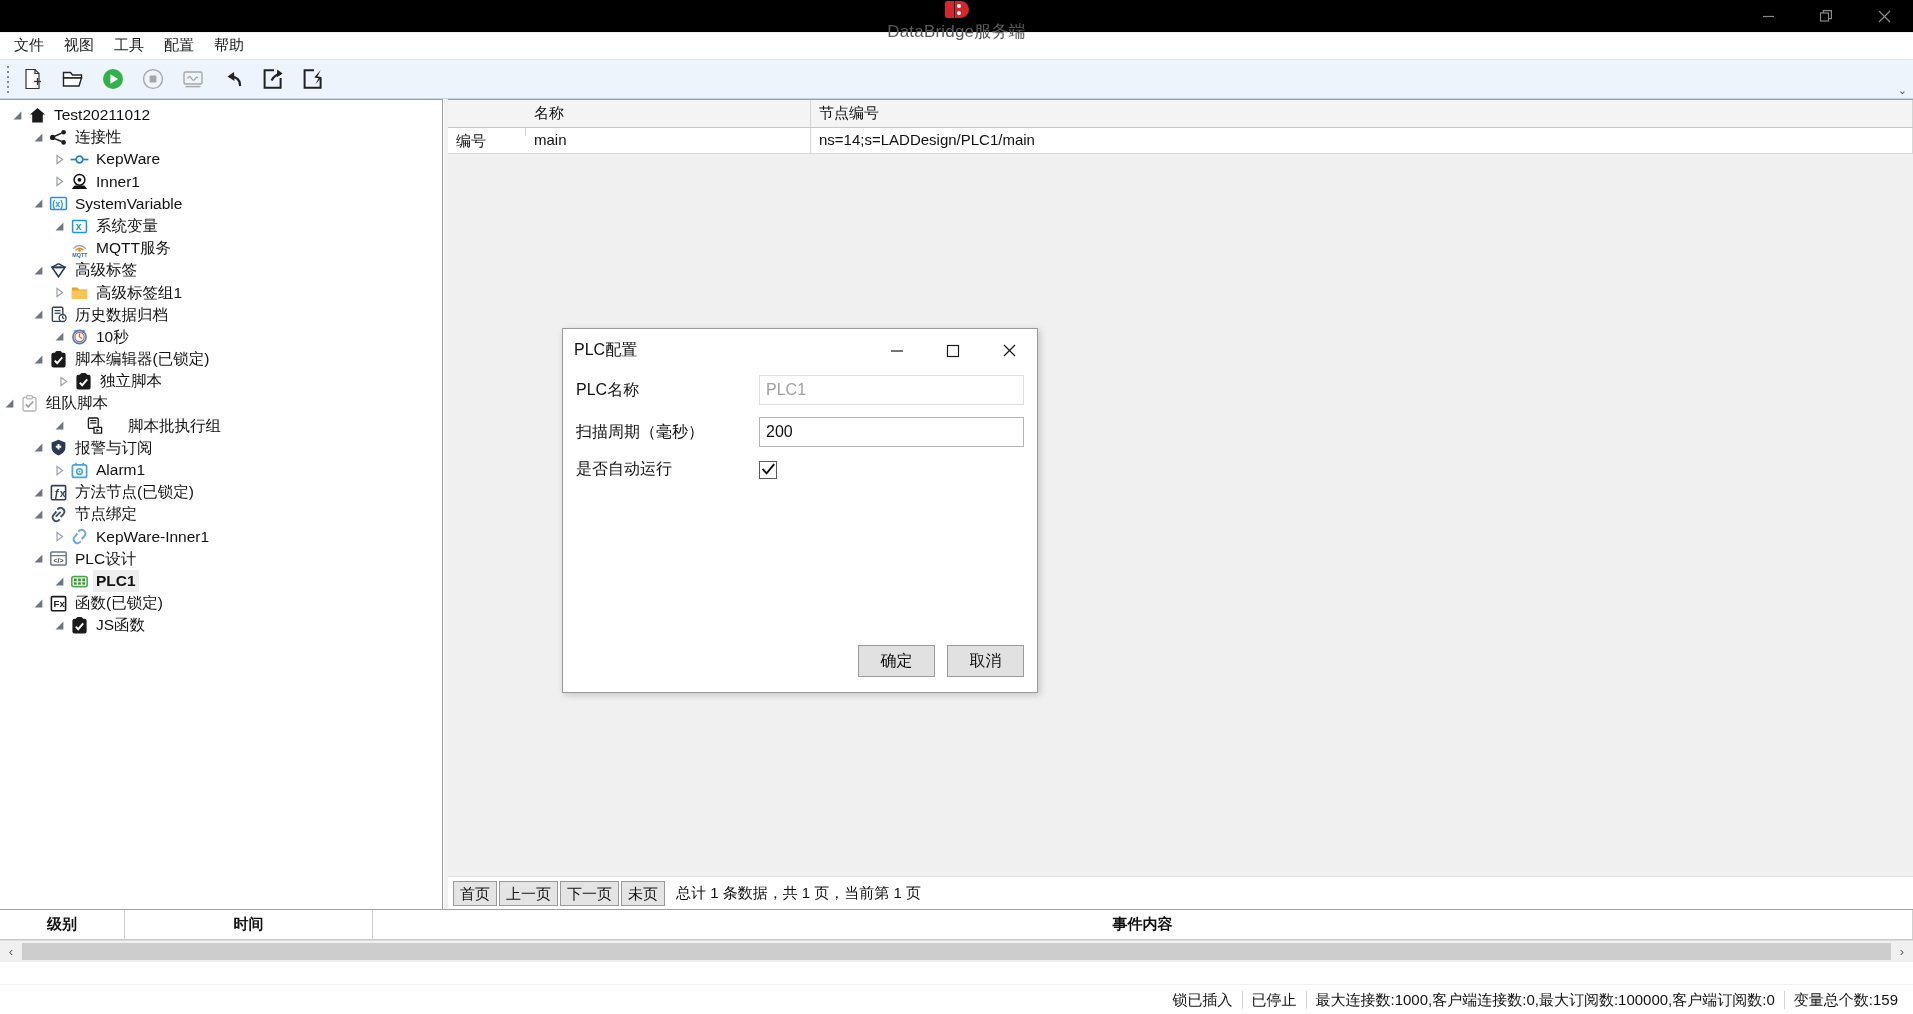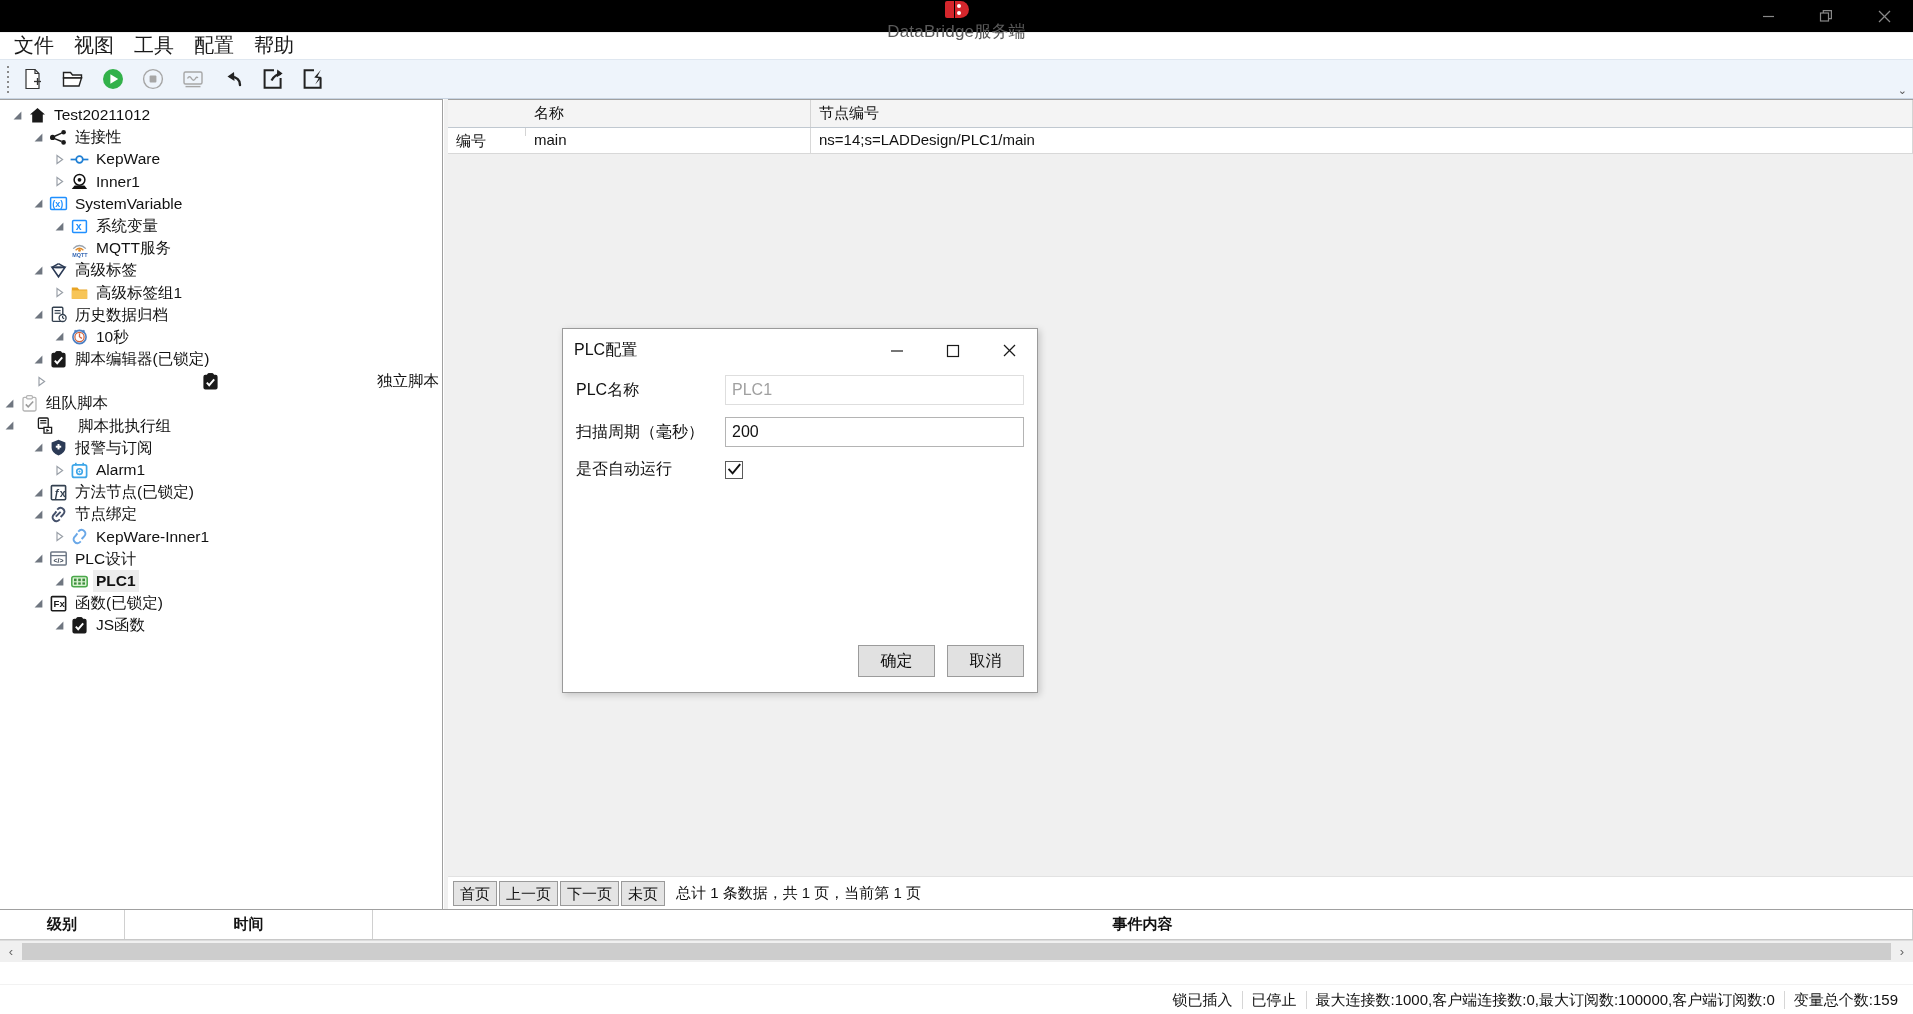--- a/index.html
+++ b/index.html
@@ -60,21 +60,21 @@
   .win-btn svg { display: block; }
 
   
   .menubar {
     height: 26px; min-height: 26px;
     background: #ffffff;
     display: flex; align-items: center;
     padding-left: 4px;
   }
   .menu-item {
-    font-size: 20px; color: #1a1a1a;
+    font-size: 15px; color: #1a1a1a;
     padding: 3px 10px 4px 10px;
     cursor: default;
   }
 
   
   .toolbar {
     height: 40px; min-height: 40px;
     background: #eef4fb;
     border-top: 1px solid #dfe7f0;
     border-bottom: 1px solid #c8d4e2;
@@ -247,21 +247,21 @@
     background: #ffffff;
     position: relative;
   }
   .dlg-title-text { font-size: 16px; color: #111; padding-left: 11px; }
   .dlg-wb { position: absolute; right: 0; top: 0; height: 43px; display: flex; }
   .dlg-wb-btn {
     width: 56px; display: flex; align-items: center; justify-content: center;
     cursor: default;
   }
   .dlg-body { flex: 1 1 auto; padding: 0 13px; position: relative; }
-  .frow { display: flex; align-items: center; margin-bottom: 12px; }
+  .frow { display: flex; align-items: center; margin-bottom: 12px; gap: 34px; }
   .frow.first { margin-top: 3px; }
   .flabel { width: 149px; flex: none; font-size: 16px; color: #111; }
   .finput {
     flex: 1 1 auto; height: 30px;
     border: 1px solid #b4b4b4;
     background: #ffffff;
     font-size: 16px; color: #111;
     padding: 2px 6px;
     outline: none;
     font-family: "Liberation Sans", "DejaVu Sans", sans-serif;
@@ -571,21 +571,21 @@
             </span>
             <span class="ticon">
               <svg width="19" height="19" viewBox="0 0 19 19">
                 <rect x="3" y="3.4" width="13" height="13.6" fill="#1a1a1a" rx="1.4" stroke="#1a1a1a" stroke-width="1.2"></rect>
                 <rect x="6.6" y="1.6" width="5.8" height="3.2" fill="#1a1a1a" rx="1" stroke="#1a1a1a" stroke-width="1"></rect>
                 <path d="M5.8 10.6 L8.2 13.2 L13.2 7.4" fill="none" stroke="#fff" stroke-width="1.9"></path>
               </svg>
             </span>
             <span class="lbl">脚本编辑器(已锁定)</span>
           </div>
-          <div class="tnode" style="padding-left: 32px; justify-content: space-between;">
+          <div class="tnode" style="padding-left: 54px;">
             <span class="twist">
               <svg width="11" height="11" viewBox="0 0 11 11">
                 <path d="M3 1.4 L8.6 5.5 L3 9.6 Z" fill="none" stroke="#9aa0a8" stroke-width="1.2"></path>
               </svg>
             </span>
             <span class="ticon">
               <svg width="19" height="19" viewBox="0 0 19 19">
                 <rect x="3" y="3.4" width="13" height="13.6" fill="#1a1a1a" rx="1.4" stroke="#1a1a1a" stroke-width="1.2"></rect>
                 <rect x="6.6" y="1.6" width="5.8" height="3.2" fill="#1a1a1a" rx="1" stroke="#1a1a1a" stroke-width="1"></rect>
                 <path d="M5.8 10.6 L8.2 13.2 L13.2 7.4" fill="none" stroke="#fff" stroke-width="1.9"></path>
@@ -601,21 +601,21 @@
             </span>
             <span class="ticon">
               <svg width="19" height="19" viewBox="0 0 19 19">
                 <rect x="3" y="3.4" width="13" height="13.6" fill="#fdfdfd" rx="1.4" stroke="#b4b4b4" stroke-width="1.3"></rect>
                 <rect x="6.6" y="1.6" width="5.8" height="3.2" fill="#fdfdfd" rx="1" stroke="#b4b4b4" stroke-width="1.2"></rect>
                 <path d="M5.8 10.4 L8.2 12.8 L13.2 7.4" fill="none" stroke="#9a9a9a" stroke-width="1.5"></path>
               </svg>
             </span>
             <span class="lbl">组队脚本</span>
           </div>
-          <div class="tnode" style=" gap: 16px;">
+          <div class="tnode" style="padding-left: 50px; gap: 16px;">
             <span class="twist">
               <svg width="11" height="11" viewBox="0 0 11 11">
                 <path d="M9.4 1.6 L9.4 9.4 L1.6 9.4 Z" fill="#6f7680"></path>
               </svg>
             </span>
             <span class="ticon">
               <svg width="19" height="19" viewBox="0 0 19 19">
                 <rect x="2.4" y="2" width="9.8" height="10.4" fill="none" rx="1" stroke="#1a1a1a" stroke-width="1.3"></rect>
                 <line x1="4.2" y1="4.6" x2="10.4" y2="4.6" stroke="#1a1a1a" stroke-width="1.2"></line>
                 <line x1="4.2" y1="7" x2="10.4" y2="7" stroke="#1a1a1a" stroke-width="1.2"></line>

